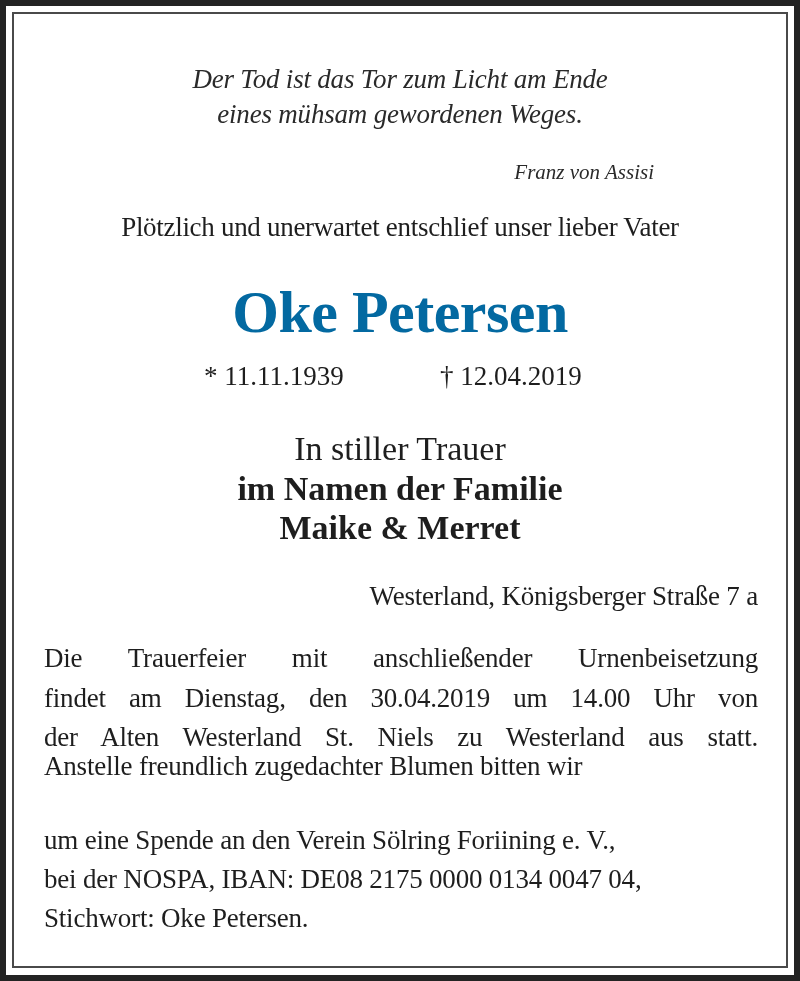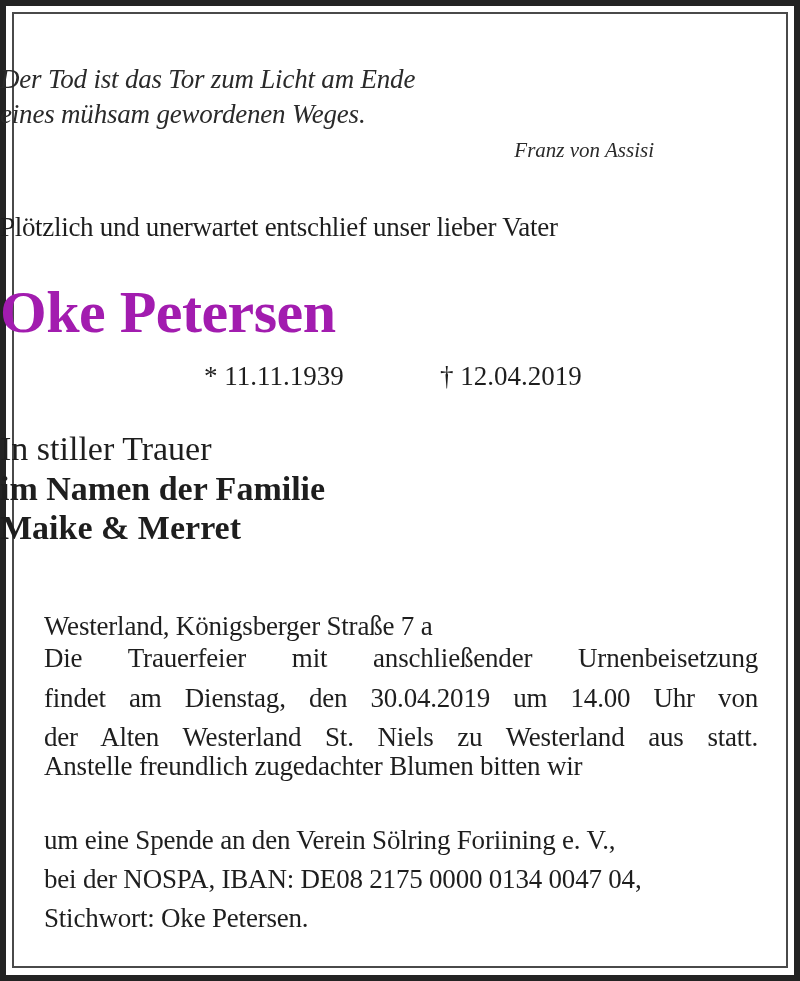--- a/index.html
+++ b/index.html
@@ -11,57 +11,57 @@
   }
   .frame-outer {
     position: absolute; left: 0; top: 0; width: 800px; height: 981px;
     box-sizing: border-box; border: 6px solid #232323;
   }
   .frame-inner {
     position: absolute; left: 12px; top: 12px; width: 776px; height: 956px;
     box-sizing: border-box; border: 2px solid #4a4a4a;
   }
   .t { position: absolute; white-space: nowrap; }
-  .center { left: 0; width: 800px; }
+  .center { left: 0; width: 800px; text-align: center; }
   .quote { font-style: italic; font-size: 27px; color: #2a2a2a; letter-spacing: -0.2px; }
   .author { font-style: italic; font-size: 21px; color: #2a2a2a; }
   .intro { font-size: 27px; letter-spacing: -0.3px; }
-  .name { font-size: 60px; font-weight: bold; color: #a21caf; letter-spacing: -0.5px; }
+  .name { font-size: 60px; font-weight: bold; color: #0369a1; letter-spacing: -0.5px; }
   .dates { font-size: 27px; }
   .mourn { font-size: 34px; }
   .bold { font-weight: bold; }
   .body { font-size: 27px; left: 44px; width: 714px; letter-spacing: -0.2px; }
   .justify { text-align: justify; text-align-last: justify; }
 </style>
 </head>
 <body>
 
 <div class="frame-outer"></div>
 <div class="frame-inner"></div>
 
 <div>
   <div class="t center quote" style="top:64px;">Der Tod ist das Tor zum Licht am Ende</div>
   <div class="t center quote" style="top:99px;">eines mühsam gewordenen Weges.</div>
-  <div class="t author" style="top:138px; right:146px;margin-left:34px;">Franz von Assisi</div>
+  <div class="t author" style="top:160px; right:146px;margin-left:34px;">Franz von Assisi</div>
 </div>
 
 <div>
   <div class="t center intro" style="top:212px;">Plötzlich und unerwartet entschlief unser lieber Vater</div>
   <div class="t center name" style="top:278px;">Oke Petersen</div>
   <div class="t dates" style="top:361px; left:204px;">* 11.11.1939</div>
   <div class="t dates" style="top:361px; left:440px;">† 12.04.2019</div>
 </div>
 
 <div>
   <div class="t center mourn" style="top:430px;">In stiller Trauer</div>
   <div class="t center mourn bold" style="top:470px;">im Namen der Familie</div>
   <div class="t center mourn bold" style="top:509px;">Maike &amp; Merret</div>
 </div>
 
-<div class="t body" style="top:611px;">Westerland, Königsberger Straße 7 a</div>
+<div class="t body" style="top:581px;text-align:right;">Westerland, Königsberger Straße 7 a</div>
 
 <div>
   <div class="t body justify" style="top:643px;">Die Trauerfeier mit anschließender Urnenbeisetzung</div>
   <div class="t body justify" style="top:683px;">findet am Dienstag, den 30.04.2019 um 14.00 Uhr von</div>
   <div class="t body justify" style="top:722px;">der Alten Westerland St. Niels zu Westerland aus statt.</div>
 </div>
 
 <div>
   <div class="t body" style="top:751px;">Anstelle freundlich zugedachter Blumen bitten wir</div>
   <div class="t body" style="top:825px;">um eine Spende an den Verein Sölring Foriining e. V.,</div>

